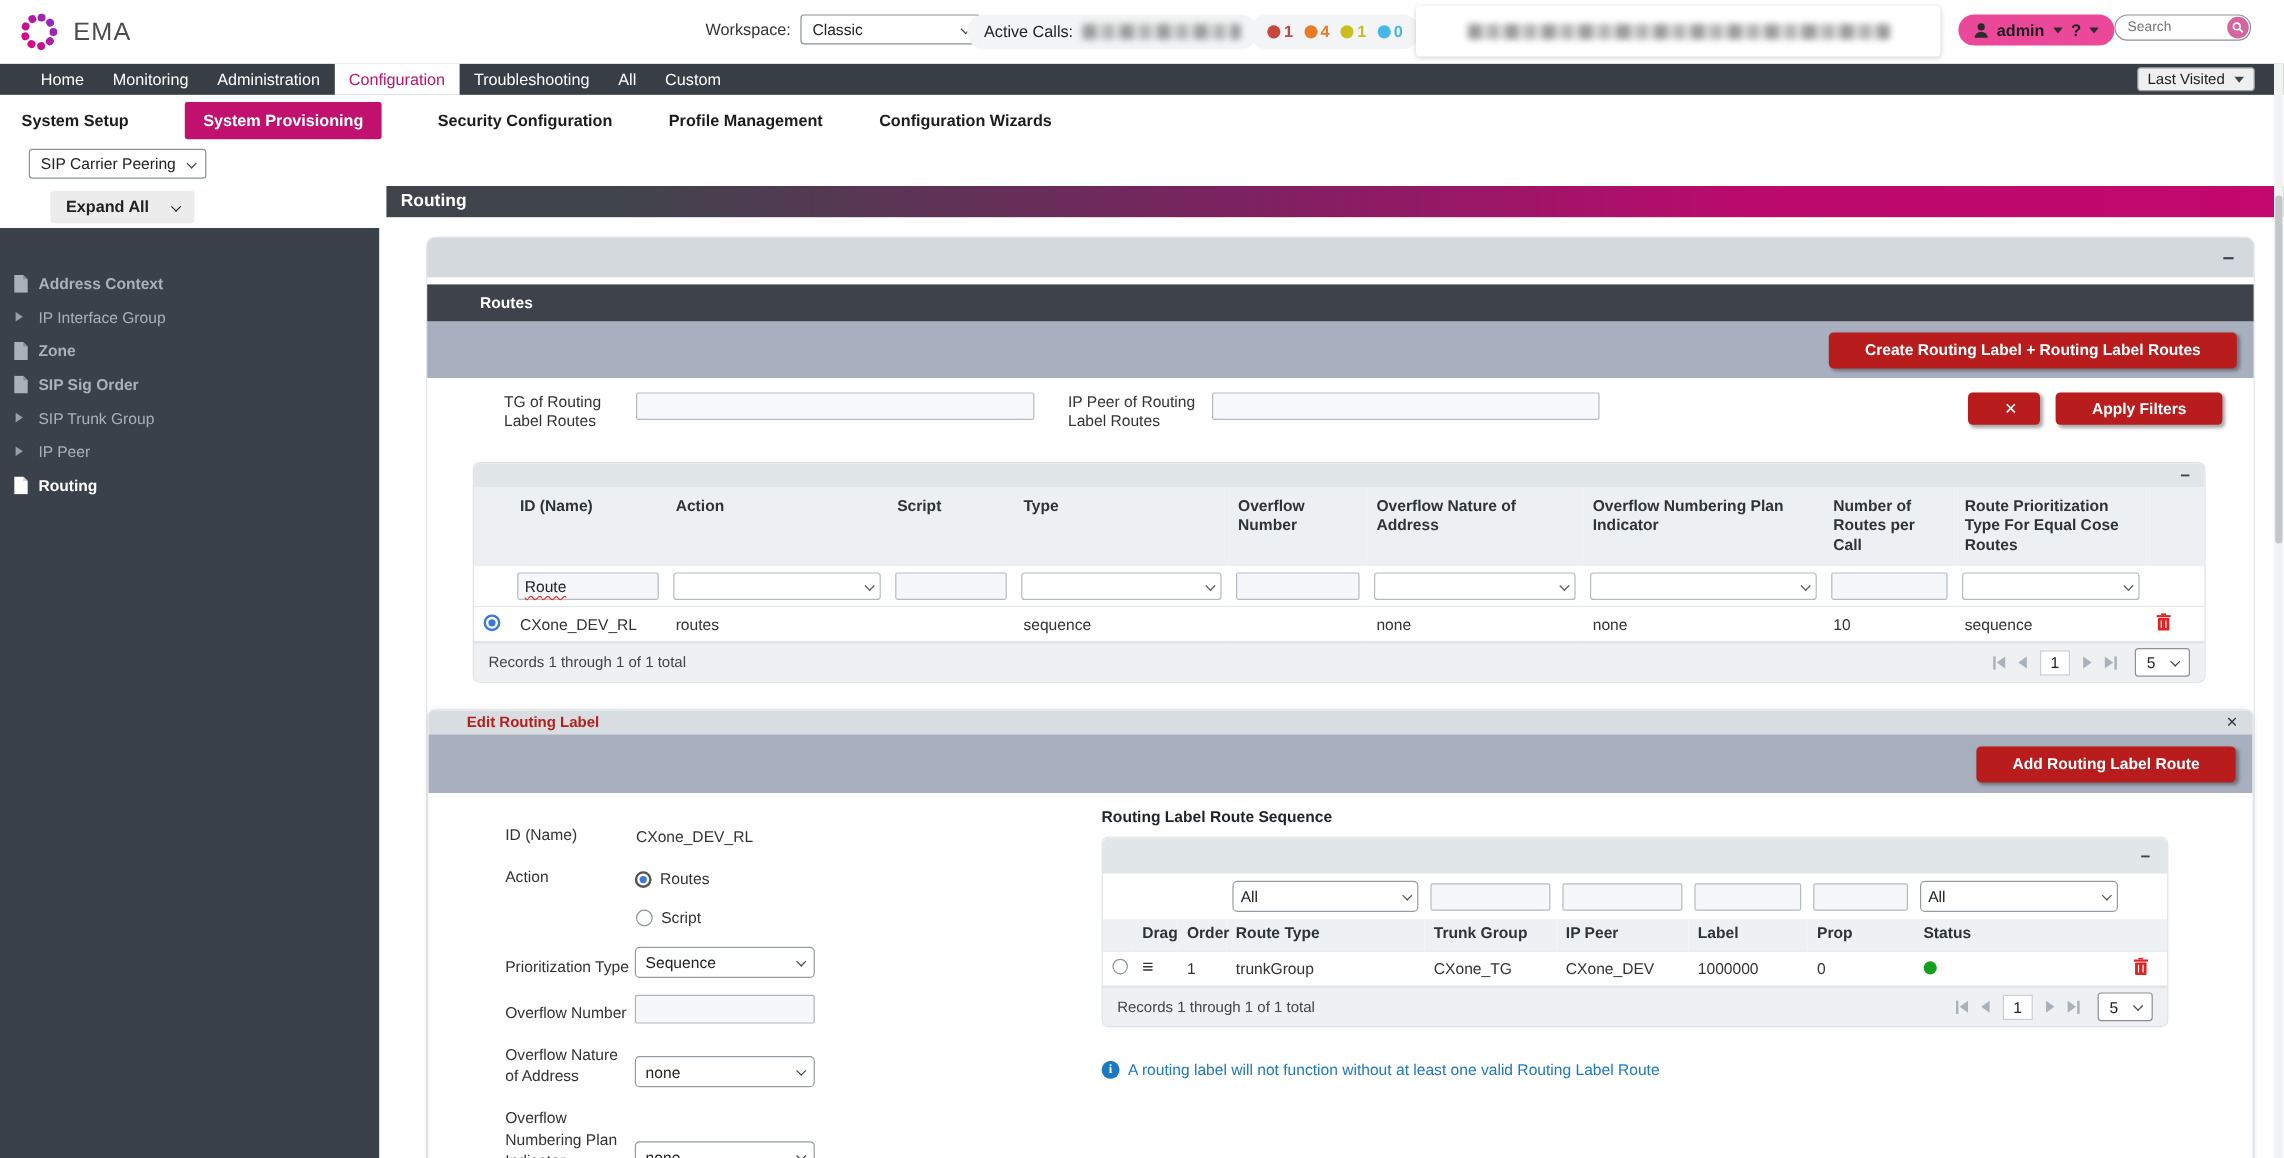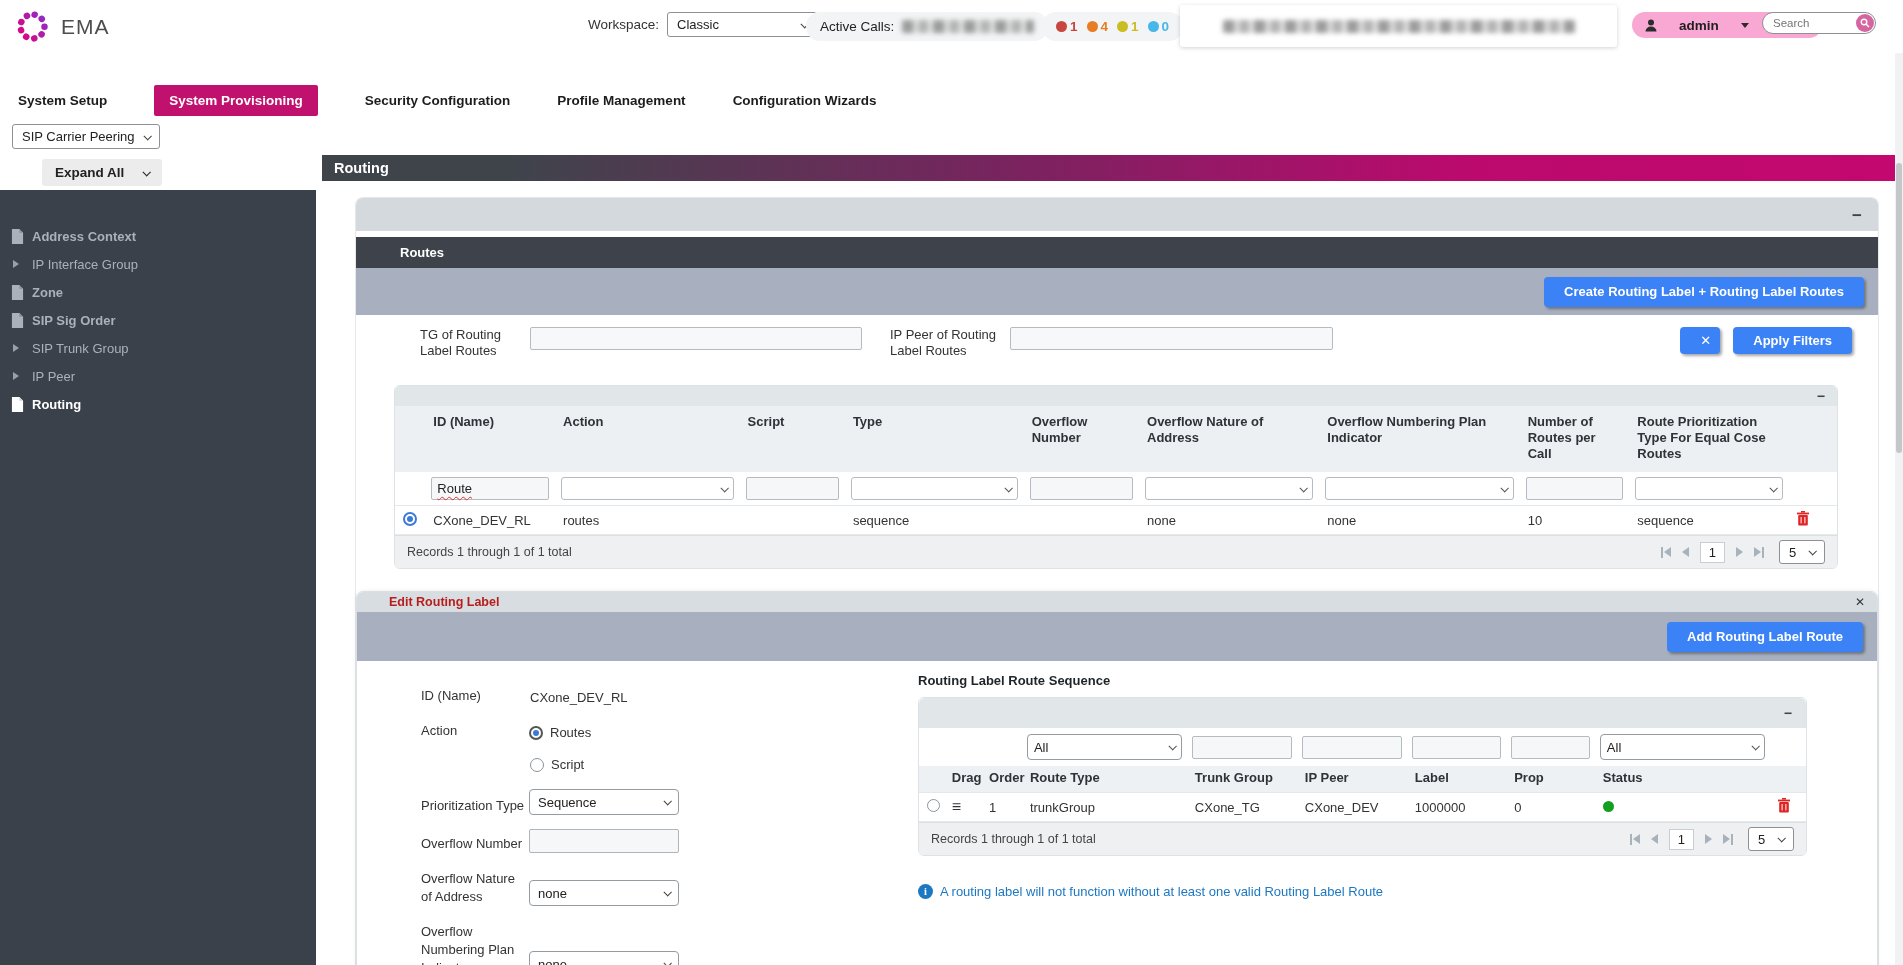--- a/index.html
+++ b/index.html
@@ -17,21 +17,21 @@
                  border:1px solid #8b9196; border-radius:3px; height:25px; padding:0 9px; font-size:13px; color:#222; }
   .chev { display:inline-block; width:6px; height:6px; border-right:1.7px solid #444; border-bottom:1.7px solid #444;
           transform:rotate(45deg) translateY(-1px); margin-left:10px; flex:none; }
   .pill { background:#f3f4f5; border-radius:14px; height:29px; display:flex; align-items:center; padding:0 14px; }
   .blur-block { height:13px; border-radius:2px; filter:blur(2.5px);
       background:repeating-linear-gradient(90deg,#9c9c9c 0 11px,#d8d8d8 11px 17px,#b3b3b3 17px 26px,#e2e2e2 26px 31px); }
   .dot { width:11px; height:11px; border-radius:50%; display:inline-block; margin-right:3px; }
   .cnt { font-size:13.5px; font-weight:bold; margin-right:9px; }
   .overlay-box { position:absolute; left:1180px; top:5px; width:437px; height:42px; background:#fff; border-radius:3px;
                  box-shadow:0 1px 4px rgba(0,0,0,.18); display:flex; align-items:center; justify-content:center; z-index:40; }
-  .admin-pill { background:#f9a8d4; border-radius:13px; height:26px; display:flex; align-items:center; gap:22px;
+  .admin-pill { background:#ec4899; border-radius:13px; height:26px; display:flex; align-items:center; gap:7px;
                 padding:0 13px; font-size:13.5px; color:#1f1f1f; font-weight:bold; }
   .mini-caret { display:inline-block; width:0; height:0; border-left:4.5px solid transparent; border-right:4.5px solid transparent;
                 border-top:5.5px solid #2c2c2c; }
   .help-q { font-weight:bold; font-size:14px; color:#1f1f1f; }
   .search-wrap { position:relative; width:114px; }
   .search-input { width:114px; height:22px; border:1px solid #8d9196; border-radius:12px; padding:0 26px 0 10px;
                   font-size:11.5px; color:#333; outline:none; font-family:inherit; }
   .search-btn { position:absolute; right:2px; top:2px; width:18px; height:18px; border-radius:50%; background:#d5659f;
                 display:flex; align-items:center; justify-content:center; cursor:pointer; }
 
@@ -42,21 +42,21 @@
   .nav-item.active { background:#fff; color:#c1116e; }
   .last-visited { position:absolute; right:24px; top:3px; background:#efefef; border:1px solid #9aa0a5; border-radius:3px;
                   height:20px; display:flex; align-items:center; gap:8px; padding:0 8px; font-size:12.5px; color:#222; cursor:pointer; }
   .last-visited .mini-caret { border-top-color:#444; }
 
   
   .subnav { position:absolute; left:0; top:79px; width:100%; height:42px; background:#fff; display:flex;
             align-items:center; gap:47px; padding-left:18px; z-index:10; }
   .subnav-item { font-size:13.5px; font-weight:bold; color:#1c1c1c; cursor:pointer; }
   .subnav-item.active { background:#c1116e; color:#fff; padding:8px 15px; border-radius:2px; }
-  .context-select { position:absolute; left:12px; top:124px; min-width:134px; height:25px; }
+  .context-select { position:absolute; left:24px; top:124px; min-width:134px; height:25px; }
 
   
   .expand-btn { position:absolute; left:42px; top:159px; height:27px; background:#ececec; border-radius:3px;
                 display:flex; align-items:center; gap:9px; padding:0 13px; font-size:13.5px; font-weight:bold; color:#222; cursor:pointer; }
   .expand-btn .chev { border-color:#222; }
   .sidebar { position:absolute; left:0; top:190px; bottom:0; width:316px; background:#3b414a; padding-top:32px; }
   .side-item { display:flex; align-items:center; height:28px; padding-left:10px; color:#a9b1bb; font-size:13px; cursor:pointer; }
   .side-item.bold { font-weight:bold; }
   .side-item.selected { color:#fff; font-weight:bold; }
   .side-icon { width:14px; margin-right:8px; display:flex; justify-content:center; flex:none; }
@@ -70,22 +70,22 @@
 
   .outer-panel { position:absolute; left:356px; top:198px; width:1522px; bottom:0;
                  background:#fff; border-radius:7px 7px 0 0; box-shadow:0 0 0 1px #e4e8ea; }
   .outer-strip { height:33px; background:#d3d9dc; border-radius:7px 7px 0 0; position:relative; }
   .min-btn { position:absolute; right:16px; top:50%; transform:translateY(-50%); font-size:17px; font-weight:bold;
              color:#3e444b; cursor:pointer; line-height:1; }
   .tab-strip { height:31px; background:#3e434b; margin-top:6px; display:flex; align-items:stretch; padding-left:14px; }
   .tab { display:flex; align-items:center; padding:0 30px; font-size:13px; font-weight:bold; color:#fff; cursor:pointer; }
   .tab.active { background:#fff; color:#c8116e; border-radius:6px 6px 0 0; }
   .create-strip { height:47px; background:#a8b0bf; display:flex; align-items:center; justify-content:flex-end; padding-right:14px; }
-  .btn-accent { background:#3b82f6; color:#fff; font-weight:bold; font-size:13px; border:none; border-radius:4px;
-                height:30px; padding:0 20px; cursor:pointer; box-shadow:2px 2px 3px rgba(0,0,0,.35); font-family:inherit; }
+  .btn-accent { background:#b91c1c; color:#fff; font-weight:bold; font-size:13px; border:none; border-radius:4px;
+                height:30px; padding:0 30px; cursor:pointer; box-shadow:2px 2px 3px rgba(0,0,0,.35); font-family:inherit; }
 
   .filter-row { display:flex; align-items:flex-start; margin:12px 26px 0 64px; height:46px;justify-content:center; }
   .flt-label { width:102px; font-size:13px; color:#333; line-height:16px; }
   .flt-input { height:23px; border:1px solid #b4bcc2; background:#f7f8f9; border-radius:2px; margin-left:8px; outline:none; }
   .x-btn { width:31px; height:27px; border-radius:4px; }
   .btn-sm { height:27px; }
 
   .table-panel { margin:12px 40px 0 38px; border:1px solid #dde2e6; border-radius:6px; overflow:hidden; background:#fff; }
   .inner-strip { height:20px; background:#e1e6e9; position:relative; }
   .inner-strip .min-btn { font-size:14px; right:12px; }
@@ -217,20 +217,33 @@
         <div class="search-btn">
           <svg width="10" height="10" viewBox="0 0 10 10">
             <circle cx="4" cy="4" r="2.8" fill="none" stroke="#fff" stroke-width="1.4"></circle>
             <line x1="6.2" y1="6.2" x2="9" y2="9" stroke="#fff" stroke-width="1.5"></line>
           </svg>
         </div>
       </div>
     </div>
   </div>
 
+  <div class="navbar">
+    <div class="nav-item">Home</div>
+    <div class="nav-item">Monitoring</div>
+    <div class="nav-item">Administration</div>
+    <div class="nav-item active">Configuration</div>
+    <div class="nav-item">Troubleshooting</div>
+    <div class="nav-item">All</div>
+    <div class="nav-item">Custom</div>
+    <div class="last-visited">
+      <span>Last Visited</span>
+      <span class="mini-caret"></span>
+    </div>
+  </div>
 
   <div class="subnav">
     <div class="subnav-item">System Setup</div>
     <div class="subnav-item active">System Provisioning</div>
     <div class="subnav-item">Security Configuration</div>
     <div class="subnav-item">Profile Management</div>
     <div class="subnav-item">Configuration Wizards</div>
   </div>
 
   <span class="fake-select context-select">

